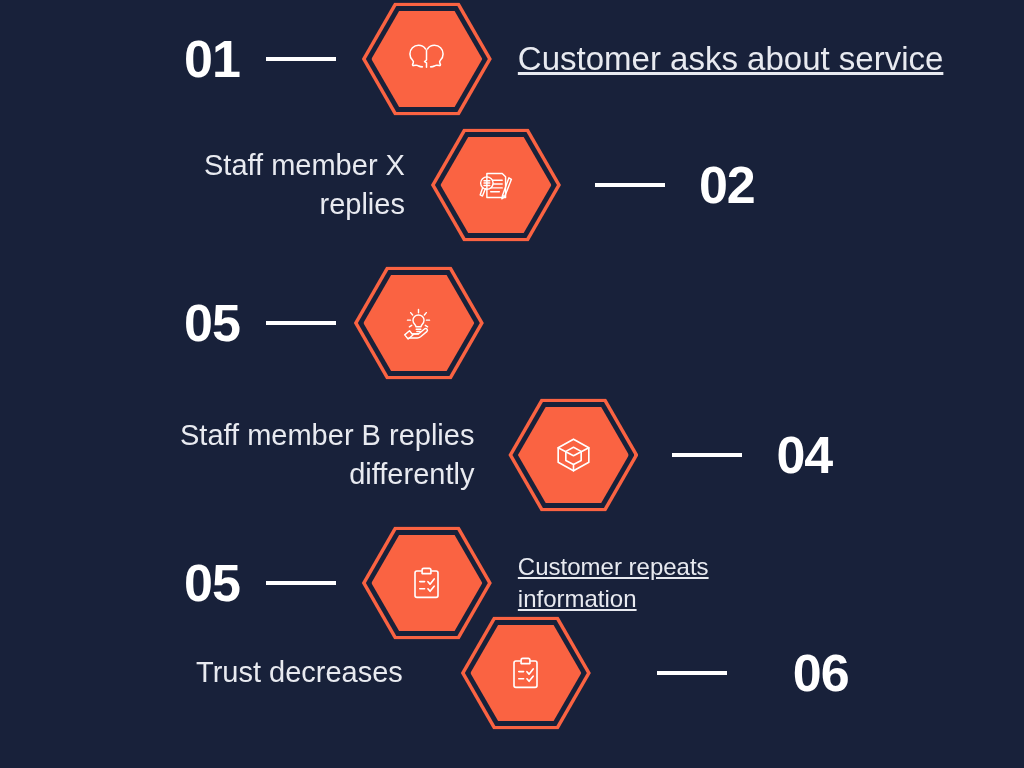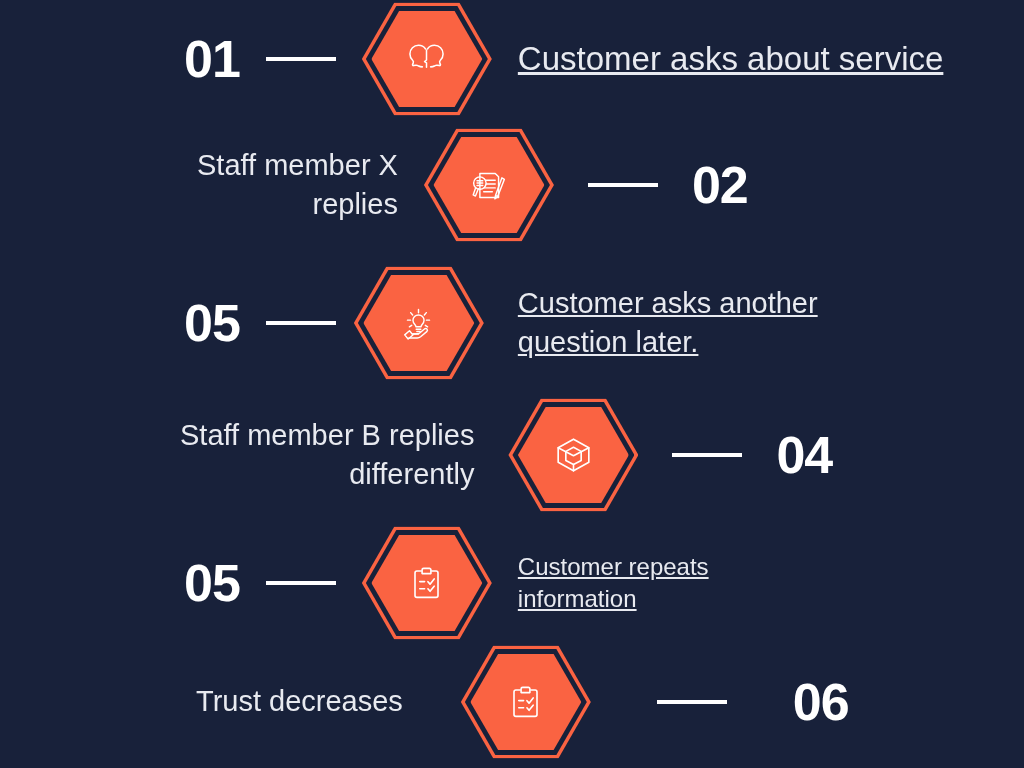--- a/index.html
+++ b/index.html
@@ -103,25 +103,25 @@
     white-space: pre-line;
   }
   .cap-lg { font-size: 33px; }
   .cap-md { font-size: 29px; }
   .cap-sm { font-size: 24px; }
   .cap-left  { text-align: right; }
   .cap-right { text-align: left; text-decoration: underline; }
 
   
   #row-1 { left: 184px;  top: -6px;  }
-  #row-2 { left: 197px;  top: 120px; }
+  #row-2 { left: 204px;  top: 120px; }
   #row-3 { left: 184px;  top: 258px; }
   #row-4 { left: 180px;  top: 390px; }
   #row-5 { left: 184px;  top: 518px; }
-  #row-6 { left: 196px;  top: 637px; gap: 16px; }
+  #row-6 { left: 196px;  top: 608px; gap: 16px; }
 
   .gap-sm { width: 18px; flex: 0 0 18px; }
   .gap-md { width: 26px; flex: 0 0 26px; }
   .gap-lg { width: 34px; flex: 0 0 34px; }
 </style>
 </head>
 <body>
 
 <div id="infographic">
 
@@ -190,22 +190,20 @@
             <path d="M24 15.6c-3.3 0-5.8 2.5-5.8 5.6 0 2.1 1.2 3.5 2.2 4.6.6.7.9 1.3.9 2.1h5.4c0-.8.3-1.4.9-2.1 1-1.1 2.2-2.5 2.2-4.6 0-3.1-2.5-5.6-5.8-5.6z"></path>
             <path d="M21.6 30.6h4.8M22.3 32.8h3.4"></path>
             <path d="M18 35.5l4.6-.2c1.2 0 2.1-.4 3-1.2l4.6-3.9c.8-.7 2-.6 2.7.2.6.8.5 1.9-.3 2.6l-6.4 5.4c-1 .8-2.2 1.3-3.5 1.3H14"></path>
             <path d="M14.6 32.1l-5 4.3 3.6 4.3 5-4.2z"></path>
             <path d="M18.4 35.5h5.6"></path>
           </svg>
         </span>
       </div>
     </div>
     <div class="gap-lg"></div>
-    <div class="caption cap-md cap-right">Customer asks another
-question later.</div>
   </div>
 
   <div class="step" id="row-4">
     <div class="caption cap-md cap-left">Staff member B replies
 differently</div>
     <div class="gap-lg"></div>
     <div class="hex-wrap">
       <div class="hex-outer"></div>
       <div class="hex-mid"></div>
       <div class="hex-inner">

